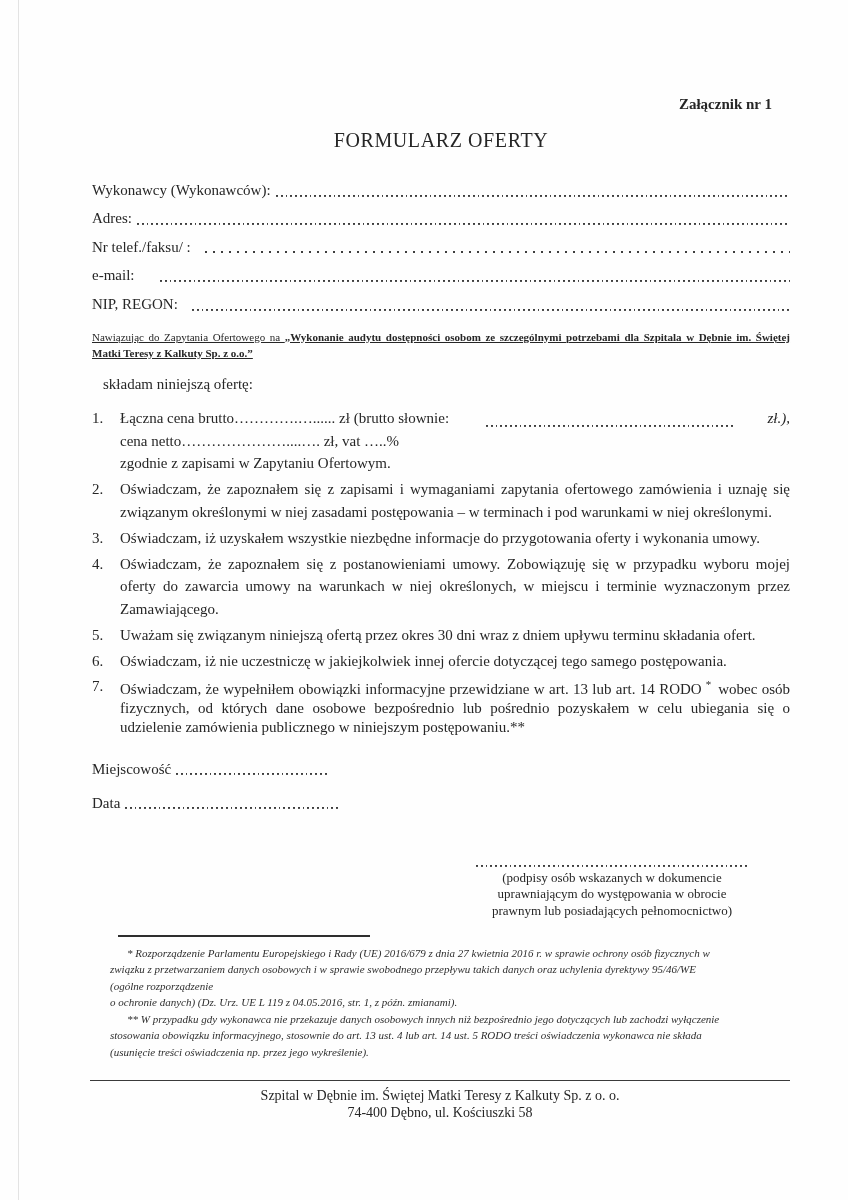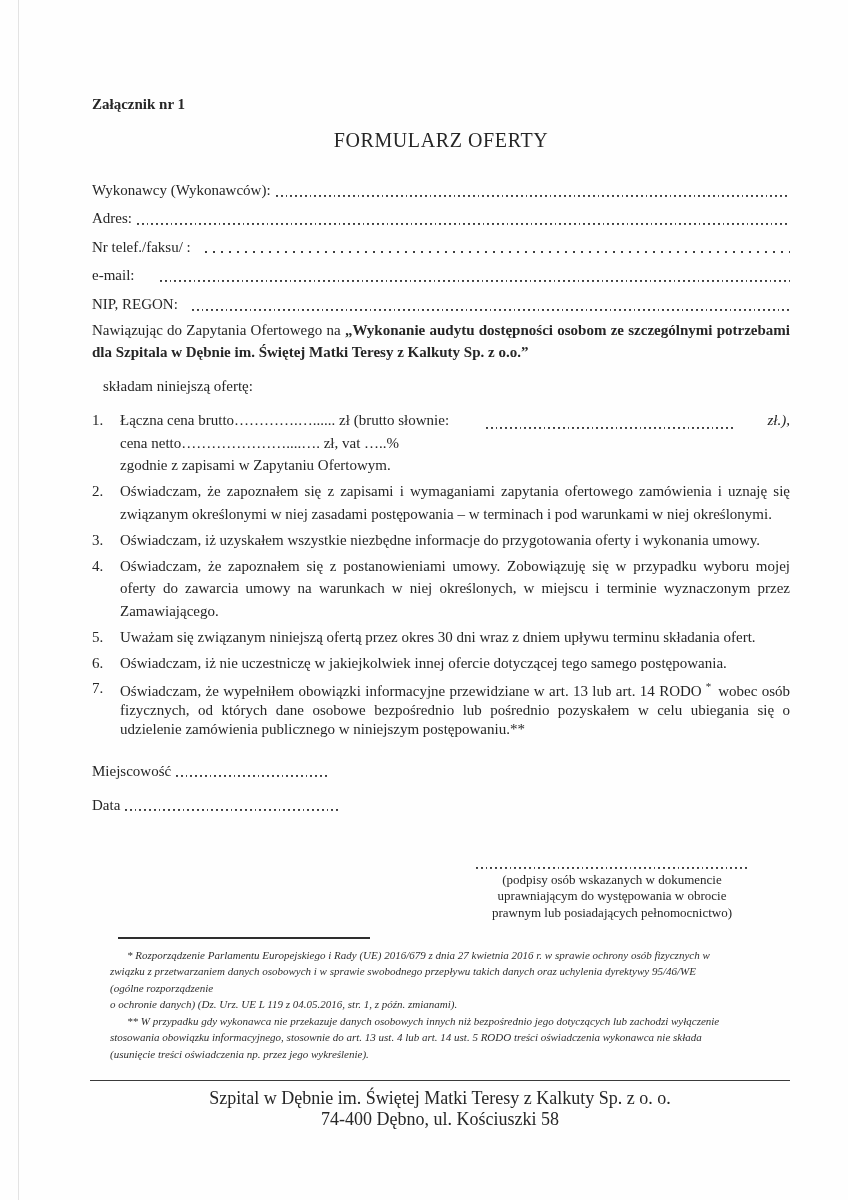--- a/index.html
+++ b/index.html
@@ -12,21 +12,21 @@
     overflow: hidden;
   }
   .scan-edge {
     position:absolute; left:18px; top:0; bottom:0; width:1px;
     background:#e3e3e3;
   }
   .content { margin: 0 58px 0 92px; width: 698px; }
 
   .attachment {
     padding-top: 96px;
-    padding-right: 18px;
+    text-align: right; padding-right: 18px;
     font-weight: bold; font-size: 15px;
   }
   .title {
     margin: 16px 0 0 0;
     text-align: center;
     font-size: 20px; font-weight: normal; letter-spacing: 0.6px;
   }
 
   .fields { margin-top: 18px; }
   .frow { display: flex; align-items: flex-end; height: 28.5px; font-size: 15px; }
@@ -34,21 +34,21 @@
   .leader {
     flex: 1 1 auto; height: 14px; margin: 0 0 2px 5px;
     background: repeating-linear-gradient(90deg, #3d3d3d 0 1.8px, transparent 1.8px 4.8px) left bottom / 100% 1.9px no-repeat;
   }
   .leader.sparse {
     background: repeating-linear-gradient(90deg, #3d3d3d 0 2px, transparent 2px 8px) left bottom / 100% 2.1px no-repeat;
   }
   .leader.gap-lg { margin-left: 26px; }
   .leader.gap-md { margin-left: 14px; }
 
-  .intro { margin: 6px 0 0 0; font-size: 15px; line-height: 1.52; text-align: justify; }
+  .intro { margin: 16px 0 0 0; font-size: 11px; line-height: 1.52; text-align: justify; text-decoration: underline; }
   .intro b { font-weight: bold; }
   .intro-close { margin: 11px; font-size: 15px; line-height: 1.52; }
 
   .olist { margin-top: 3px; }
   .oitem { display: flex; margin-bottom: 3px; font-size: 15px; line-height: 1.52; }
   .oitem .onum { flex: 0 0 28px; }
   .oitem .otext { flex: 1 1 auto; text-align: justify; }
   .oitem .otext .subrow { display: flex; align-items: flex-end; gap: 32px; }
   .oitem .otext .subrow .leader { margin-bottom: 3px; }
   .oitem .otext .subrow .suffix { margin-left: 2px; white-space: nowrap; font-style: italic; }
@@ -68,21 +68,21 @@
     margin-bottom: 3px; }
   .sig-caption { font-size: 13px; line-height: 1.25; }
 
   .fnsep { margin: 16px 0 0 26px; width: 252px; border-top: 2px solid #2e2e2e; }
   .footnotes { margin: 8px 0 0 18px; font-style: italic; font-size: 11px; line-height: 1.5; color: #2e2e2e; }
   .fn-line { white-space: normal; }
   .fn-line.fn-first { padding-left: 17px; }
 
   .footer { position: absolute; left: 90px; width: 700px; top: 1080px; text-align: center; }
   .footer-rule { border-top: 1.5px solid #3a3a3a; margin-bottom: 7px; }
-  .footer-line { font-size: 18px; line-height: 1.18; }
+  .footer-line { font-size: 14px; line-height: 1.18; }
 </style>
 </head>
 <body>
 
 <div class="page">
   <div class="scan-edge"></div>
 
   <div class="content">
 
     <div class="attachment">Załącznik nr 1</div>

